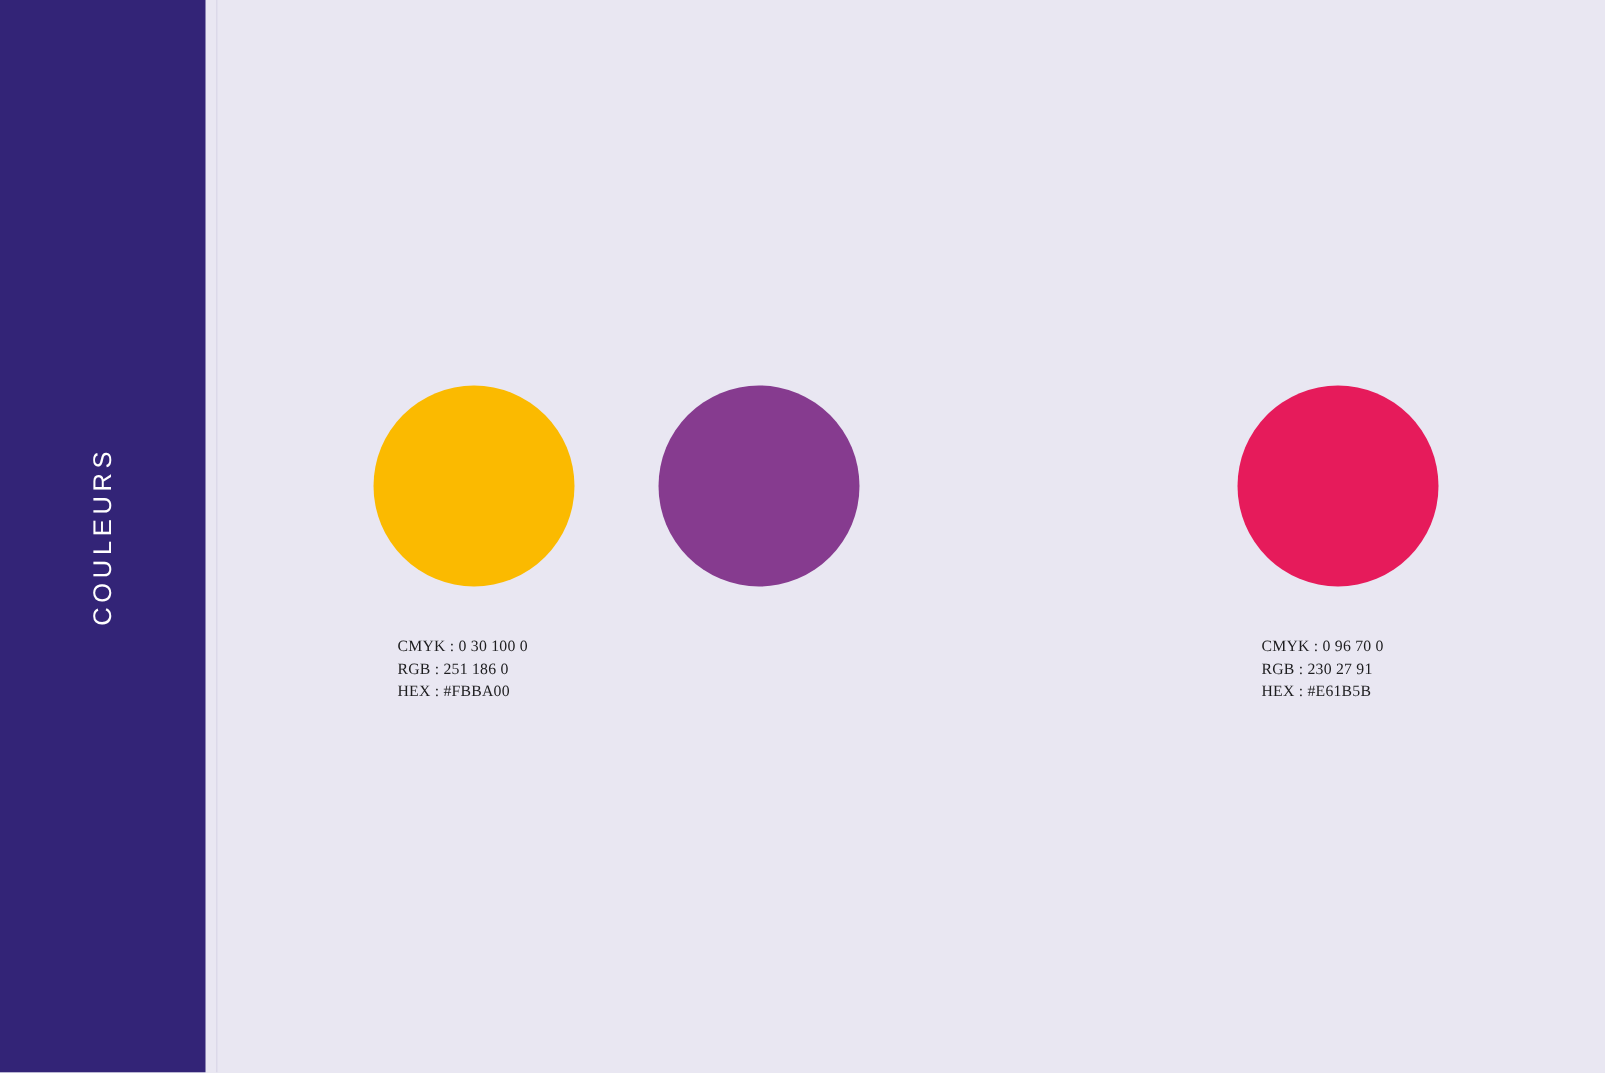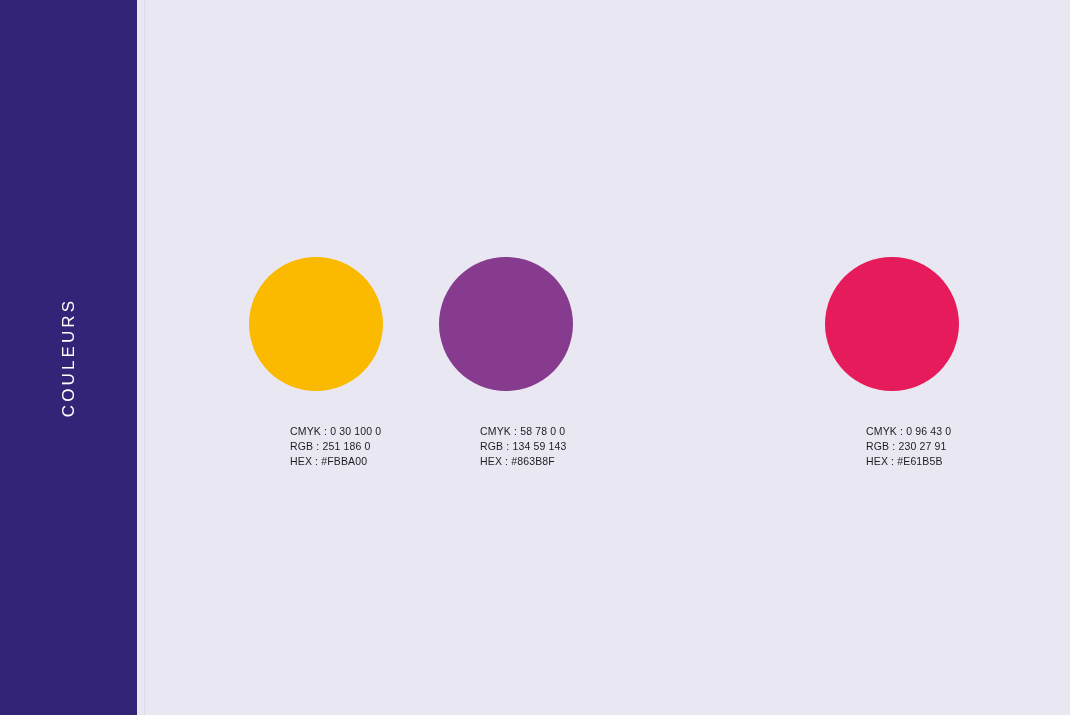--- a/index.html
+++ b/index.html
@@ -96,27 +96,26 @@
     height: 134px;
     border-radius: 50%;
     background: #cccccc;
   }
 
   .specs {
     position: absolute;
     left: 16px;
     top: 167px;
     color: #1d1d1f;
-    font-family: Liberation Sans, sans-serif;
+    font-family: Liberation Serif, serif;
     font-size: 10.5px;
     font-weight: 400;
     line-height: 15.2px;
     white-space: nowrap;
     letter-spacing: 0.15px;
-    margin-left: 25px;
   }
 
   .specs .spec-line {
     display: block;
   }
 </style>
 </head>
 <body>
 
 <div id="page" style="background: rgb(233, 231, 242);">
@@ -135,31 +134,26 @@
       <div class="circle" style="background: rgb(251, 186, 0);"></div>
       <div class="specs">
         <span class="spec-line">CMYK : 0 30 100 0</span>
         <span class="spec-line">RGB : 251 186 0</span>
         <span class="spec-line">HEX : #FBBA00</span>
       </div>
     </div>
 
     <div class="swatch c1">
       <div class="circle" style="background: rgb(134, 59, 143);"></div>
-      <div class="specs">
-        <span class="spec-line">CMYK : 58 78 0 0</span>
-        <span class="spec-line">RGB : 134 59 143</span>
-        <span class="spec-line">HEX : #863B8F</span>
-      </div>
     </div>
 
 
     <div class="swatch c3">
       <div class="circle" style="background: rgb(230, 27, 91);"></div>
       <div class="specs">
-        <span class="spec-line">CMYK : 0 96 43 0</span>
+        <span class="spec-line">CMYK : 0 96 70 0</span>
         <span class="spec-line">RGB : 230 27 91</span>
         <span class="spec-line">HEX : #E61B5B</span>
       </div>
     </div>
 
   </div>
 </div>
 
 </body></html>

